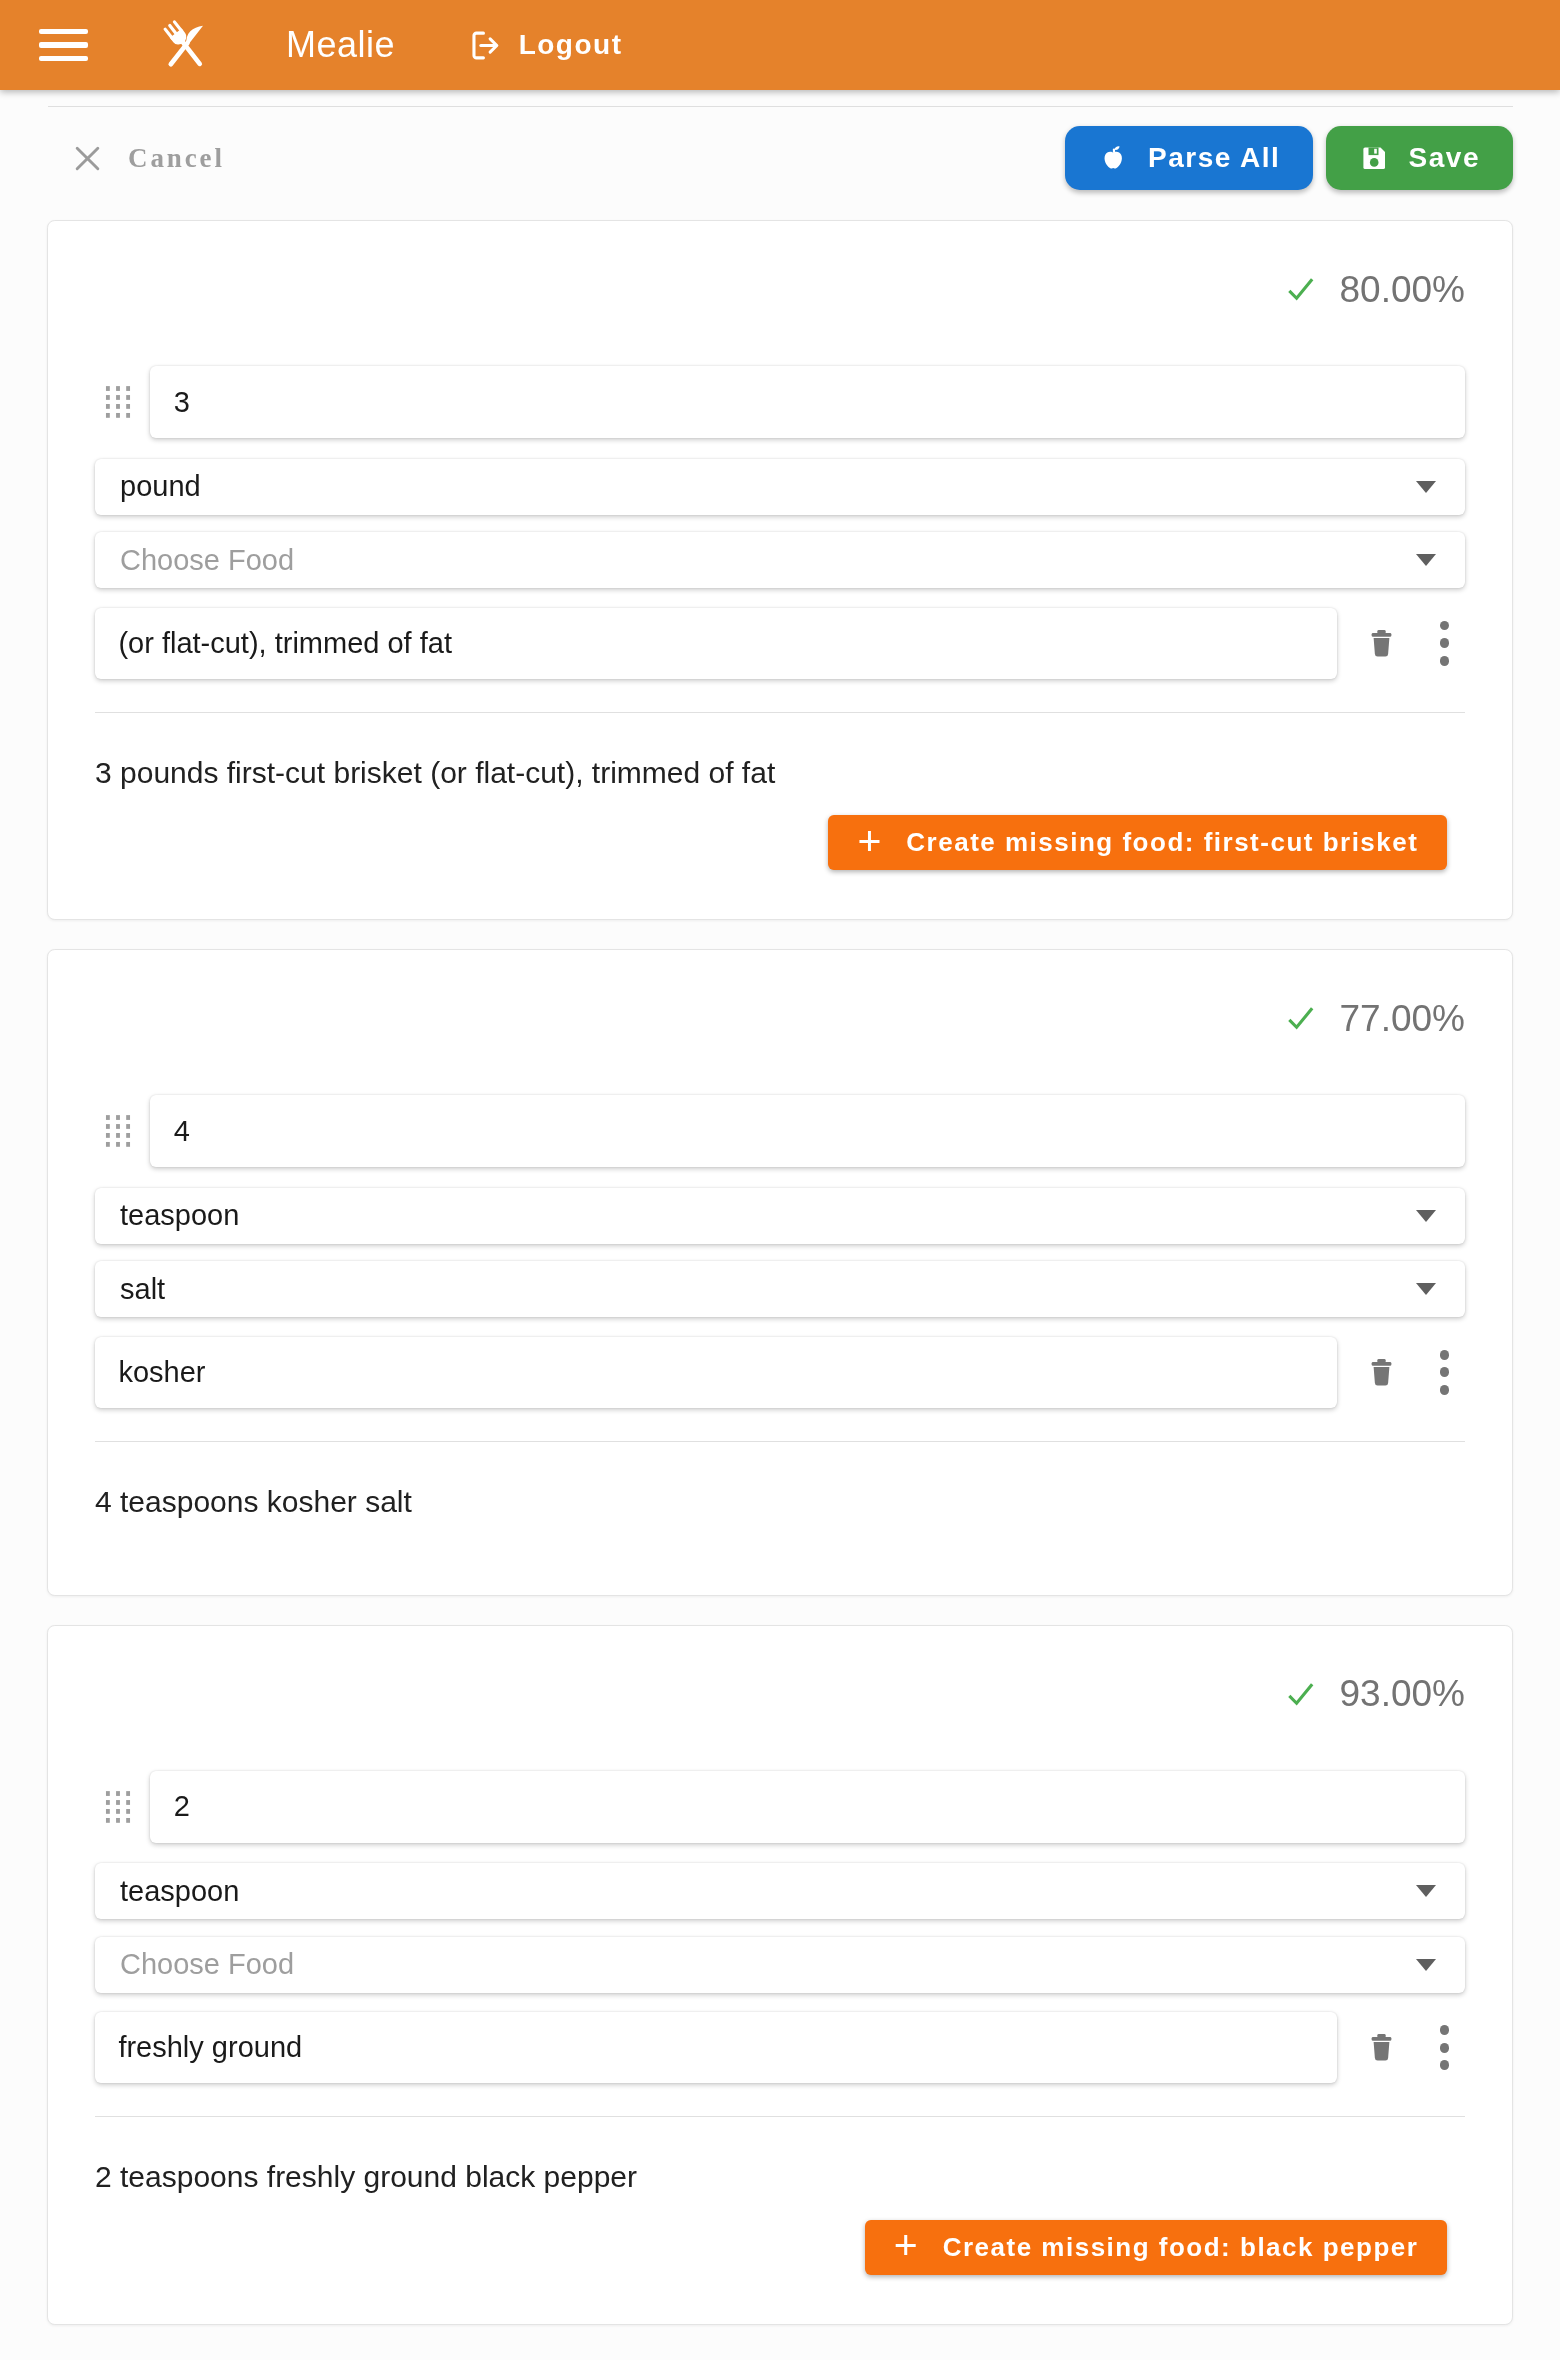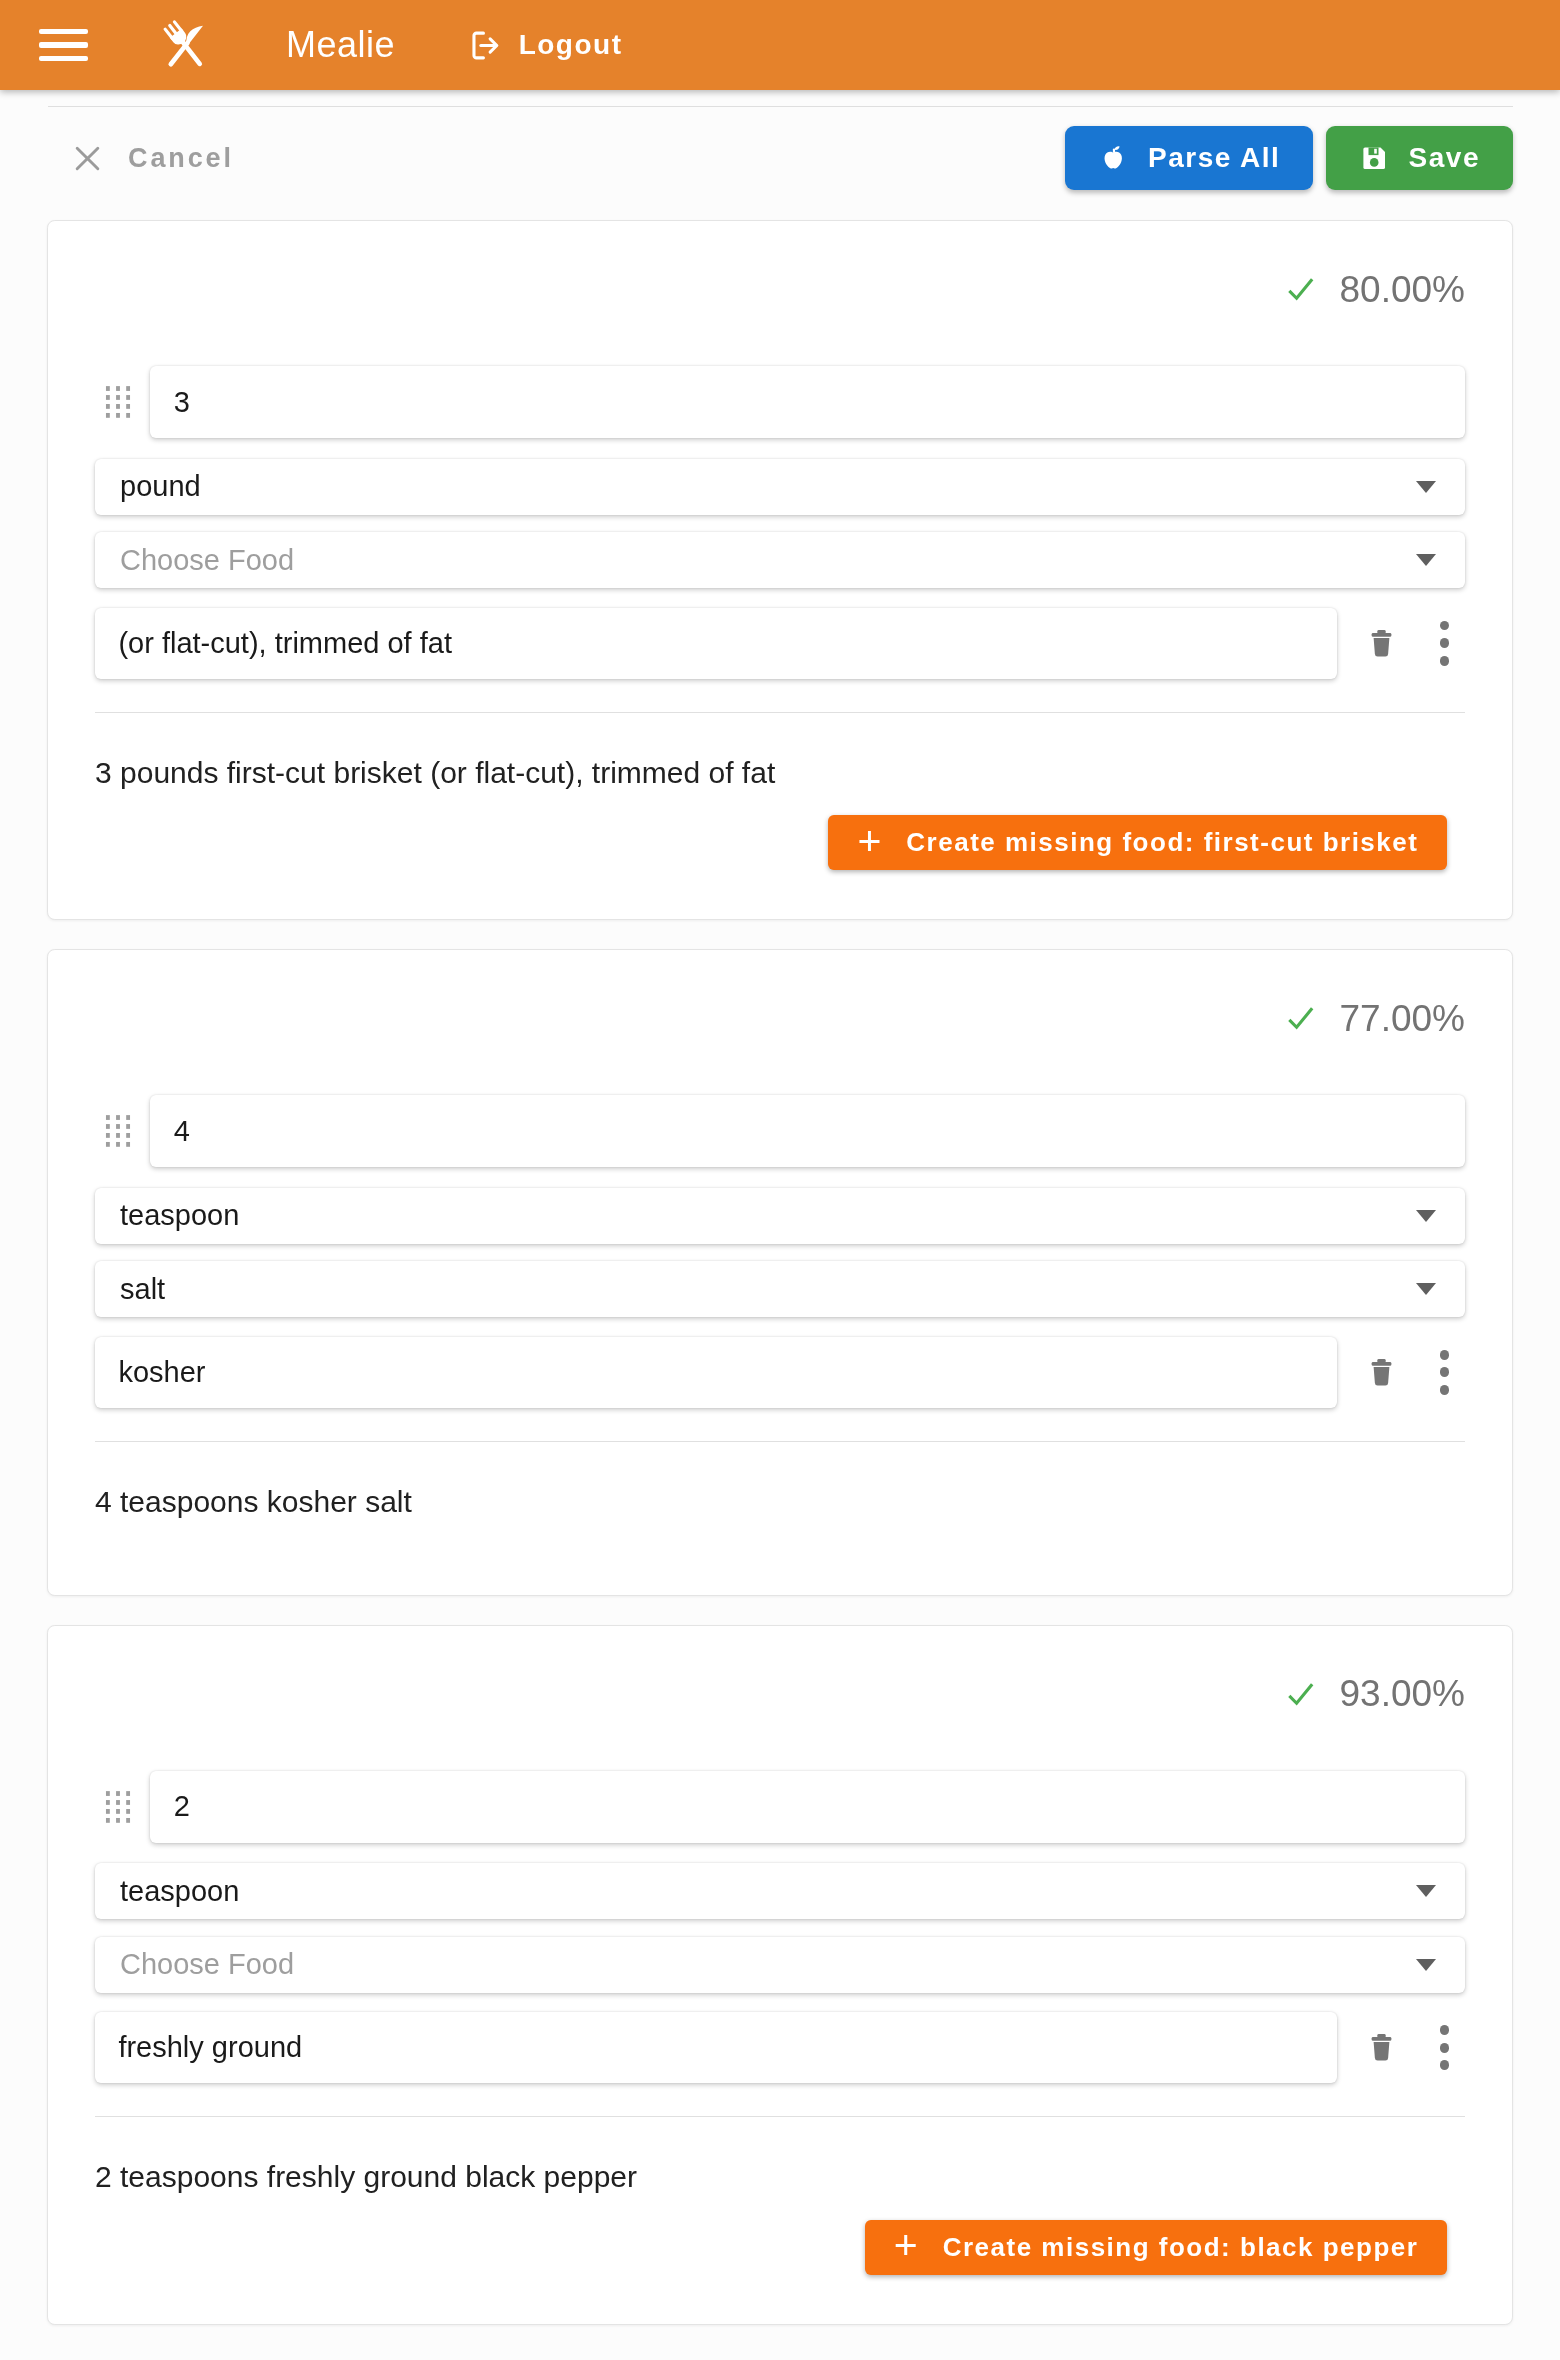--- a/index.html
+++ b/index.html
@@ -28,25 +28,25 @@
     flex:1; margin-left:17.6px; background:transparent; border:none; outline:none;
     color:#fff; font-size:29px; font-family:inherit;
   }
   .searchbar input::placeholder { color:rgba(255,255,255,.55); }
   .logout { display:flex; align-items:center; margin-left:33px; cursor:pointer; }
   .logout-label { color:#fff; font-size:28px; font-weight:700; letter-spacing:1.5px; margin-left:15.6px; }
 
   
   .top-divider { position:absolute; top:106px; left:48px; right:47px; height:1px; background:#dfdfdf; }
   .toolbar { display:flex; align-items:center; margin:36px 47px 0 72px; height:64px; }
-  .cancel-btn { display:flex; align-items:flex-end; cursor:pointer; }
+  .cancel-btn { display:flex; align-items:flex-end; cursor:pointer;font-family:Liberation Serif, serif; }
   .cancel-label { color:#9e9e9e; font-size:27px; font-weight:700; letter-spacing:2.9px; margin-left:25px; }
   .btn {
     display:flex; align-items:center; justify-content:flex-end; height:64px; border:none; cursor:pointer;
-    border-radius:9px; color:#fff; font-family:inherit; font-size:28px; font-weight:700; letter-spacing:1.5px;
+    border-radius:15px; color:#fff; font-family:inherit; font-size:28px; font-weight:700; letter-spacing:1.5px;
     box-shadow:0 2.9px 4.9px rgba(0,0,0,.25); padding:0 33px;
   }
   .btn svg { margin-right:19.5px; }
   .btn-parse { background:#1976d2; margin-left:auto; }
   .btn-save { background:#43a047; margin-left:12.7px; }
 
   
   .cards { margin:30px 47px 0 47px; }
   .card {
     background:#fff; border:1px solid #e4e4e4; border-radius:7.8px;

